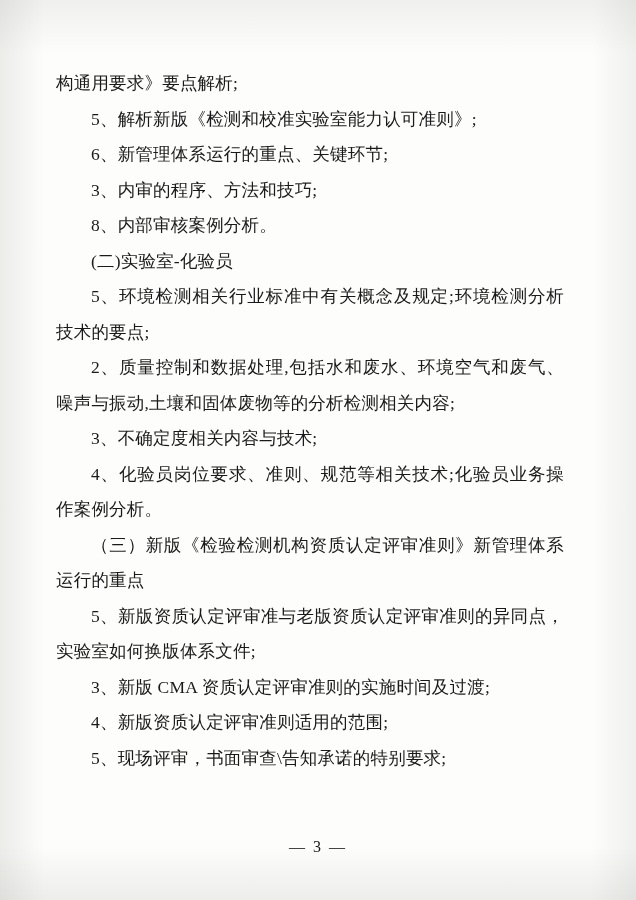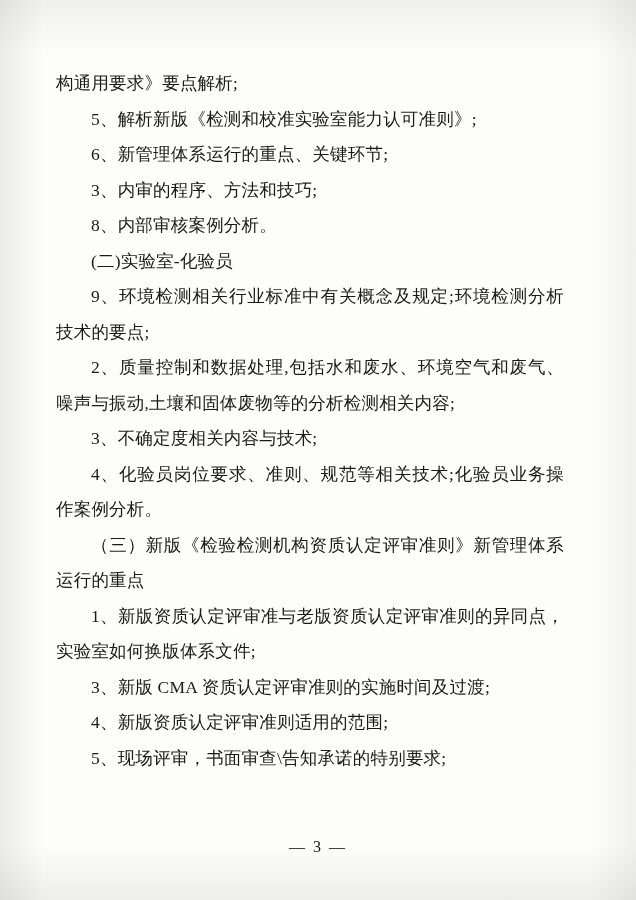--- a/index.html
+++ b/index.html
@@ -68,24 +68,24 @@
 <body>
 
 <div class="page">
   <div class="body-area">
     <p class="line">构通用要求》要点解析;</p>
     <p class="line indent">5、解析新版《检测和校准实验室能力认可准则》;</p>
     <p class="line indent">6、新管理体系运行的重点、关键环节;</p>
     <p class="line indent">3、内审的程序、方法和技巧;</p>
     <p class="line indent">8、内部审核案例分析。</p>
     <p class="line indent">(二)实验室-化验员</p>
-    <p class="line indent">9、环境检测相关行业标准中有关概念及规定;环境检测分析技术的要点;</p>
+    <p class="line indent">5、环境检测相关行业标准中有关概念及规定;环境检测分析技术的要点;</p>
     <p class="line indent">2、质量控制和数据处理,包括水和废水、环境空气和废气、噪声与振动,土壤和固体废物等的分析检测相关内容;</p>
     <p class="line indent">3、不确定度相关内容与技术;</p>
     <p class="line indent">4、化验员岗位要求、准则、规范等相关技术;化验员业务操作案例分析。</p>
     <p class="line indent">（三）新版《检验检测机构资质认定评审准则》新管理体系运行的重点</p>
-    <p class="line indent">1、新版资质认定评审准与老版资质认定评审准则的异同点，实验室如何换版体系文件;</p>
+    <p class="line indent">5、新版资质认定评审准与老版资质认定评审准则的异同点，实验室如何换版体系文件;</p>
     <p class="line indent">3、新版 CMA 资质认定评审准则的实施时间及过渡;</p>
     <p class="line indent">4、新版资质认定评审准则适用的范围;</p>
     <p class="line indent">5、现场评审，书面审查\告知承诺的特别要求;</p>
   </div>
   <div class="footer">— 3 —</div>
 </div>
 
 </body></html>

